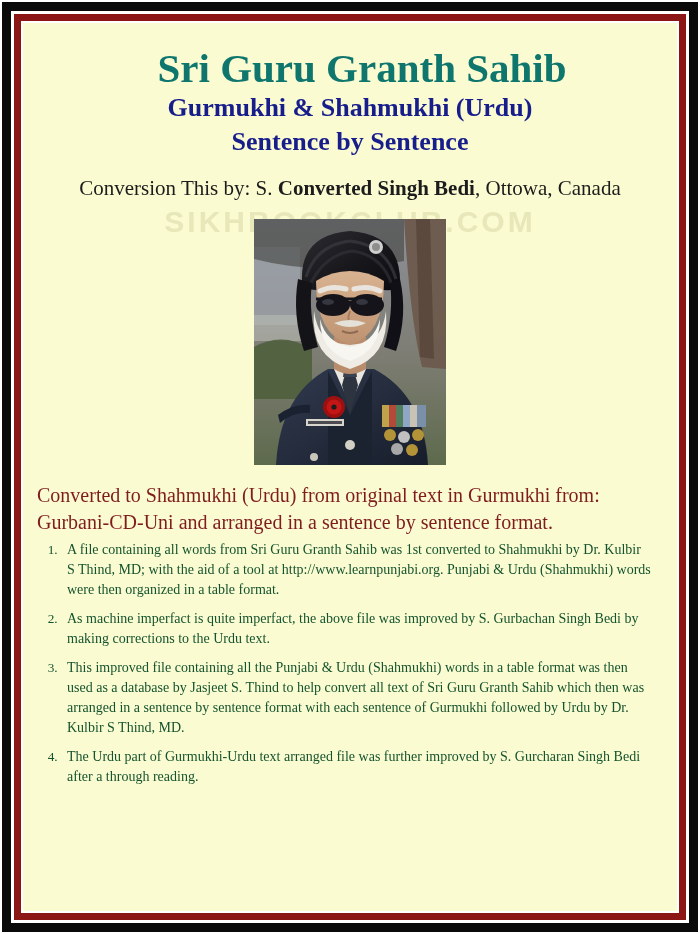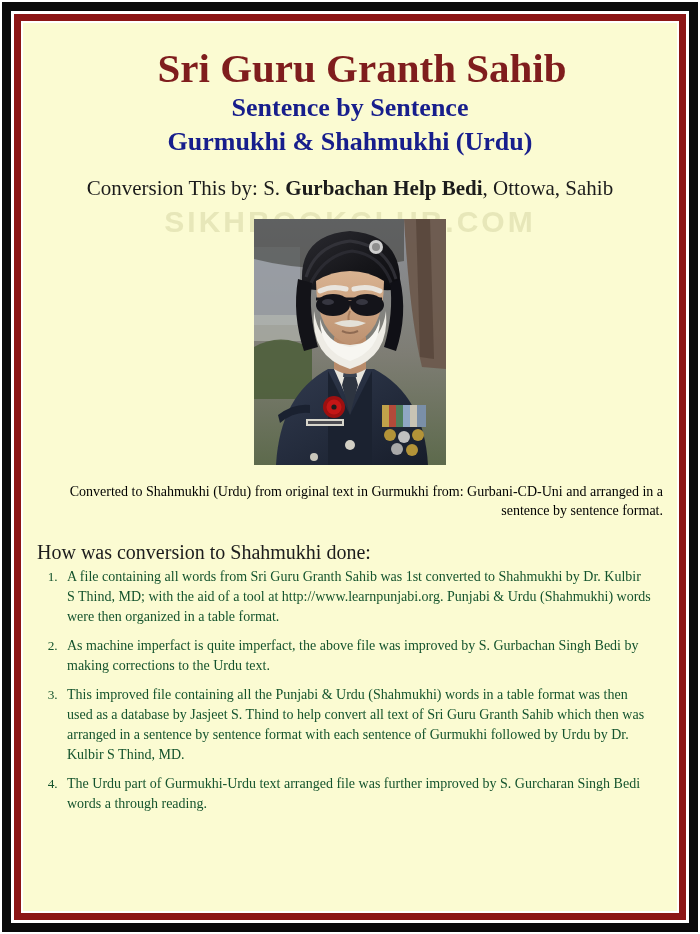--- a/index.html
+++ b/index.html
@@ -65,21 +65,21 @@
   }
 
   
   .title-block {
     position: relative;
     z-index: 2;
     text-align: center;
     padding-top: 24px;
   }
   .title-main {
-    color: #7f1d1d;
+    color: #0f766e;
     font-weight: 700;
     font-size: 41px;
     line-height: 1.06;
     letter-spacing: 0px;
     margin: 0;
     padding-left: 24px;
   }
   .title-in {
     color: #171e8c;
     font-weight: 700;
@@ -123,23 +123,23 @@
     height: 246px;
     overflow: hidden;
     background: #6f6a60;
   }
   .photo svg { display: block; }
 
   
   .lead {
     position: relative;
     z-index: 2;
-    text-align: right;
-    color: #000000;
-    font-size: 14px;
+    text-align: left;
+    color: #7f1d1d;
+    font-size: 20px;
     line-height: 1.38;
     margin: 17px 14px 0 14px;
   }
   .section-head {
     position: relative;
     z-index: 2;
     color: #1c1c1c;
     font-size: 20px;
     margin: 20px 0 0 14px;
   }
@@ -167,25 +167,25 @@
 
 <div class="page-frame">
   <div class="frame-black">
     <div class="frame-red">
       <div class="sheet">
 
         <div class="watermark">SIKHBOOKCLUB.COM</div>
 
         <div class="title-block">
           <div class="title-main">Sri Guru Granth Sahib</div>
+          <div class="title-sub">Gurmukhi &amp; Shahmukhi (Urdu)</div>
           <div class="title-sub">Sentence by Sentence</div>
-          <div class="title-sub">Gurmukhi &amp; Shahmukhi (Urdu)</div>
         </div>
 
-        <div class="credit-line"><span>Conversion This by: S. </span><span class="bold">Gurbachan Help Bedi</span><span>, Ottowa, Sahib</span></div>
+        <div class="credit-line"><span>Conversion This by: S. </span><span class="bold">Converted Singh Bedi</span><span>, Ottowa, Canada</span></div>
 
         <div class="photo-wrap">
           <div class="photo">
             <svg width="192" height="246" viewBox="0 0 192 246">
               <defs>
                 <linearGradient id="bgsky" x1="0" y1="0" x2="0" y2="1">
                   <stop offset="0%" stop-color="#8d9099"></stop>
                   <stop offset="55%" stop-color="#7e7d74"></stop>
                   <stop offset="100%" stop-color="#5d6a4c"></stop>
                 </linearGradient>
@@ -292,25 +292,24 @@
                 <circle cx="60" cy="238" r="4" fill="#c9c6bb"></circle>
 
                 <path d="M24 196 Q40 184 56 186 L56 194 Q40 192 26 204 Z" fill="#1a2130"></path>
               </g>
             </svg>
           </div>
         </div>
 
         <div class="lead">Converted to Shahmukhi (Urdu) from original text in Gurmukhi from: Gurbani-CD-Uni and arranged in a sentence by sentence format.</div>
 
-        <div class="section-head">How was conversion to Shahmukhi done:</div>
 
         <ol class="steps">
           <li>A file containing all words from Sri Guru Granth Sahib was 1st converted to Shahmukhi by Dr. Kulbir S Thind, MD; with the aid of a tool at http://www.learnpunjabi.org. Punjabi &amp; Urdu (Shahmukhi) words were then organized in a table format.</li>
           <li>As machine imperfact is quite imperfact, the above file was improved by S. Gurbachan Singh Bedi by making corrections to the Urdu text.</li>
           <li>This improved file containing all the Punjabi &amp; Urdu (Shahmukhi) words in a table format was then used as a database by Jasjeet S. Thind to help convert all text of Sri Guru Granth Sahib which then was arranged in a sentence by sentence format with each sentence of Gurmukhi followed by Urdu by Dr. Kulbir S Thind, MD.</li>
-          <li>The Urdu part of Gurmukhi-Urdu text arranged file was further improved by S. Gurcharan Singh Bedi words a through reading.</li>
+          <li>The Urdu part of Gurmukhi-Urdu text arranged file was further improved by S. Gurcharan Singh Bedi after a through reading.</li>
         </ol>
 
       </div>
     </div>
   </div>
 </div>
 
 </body></html>

